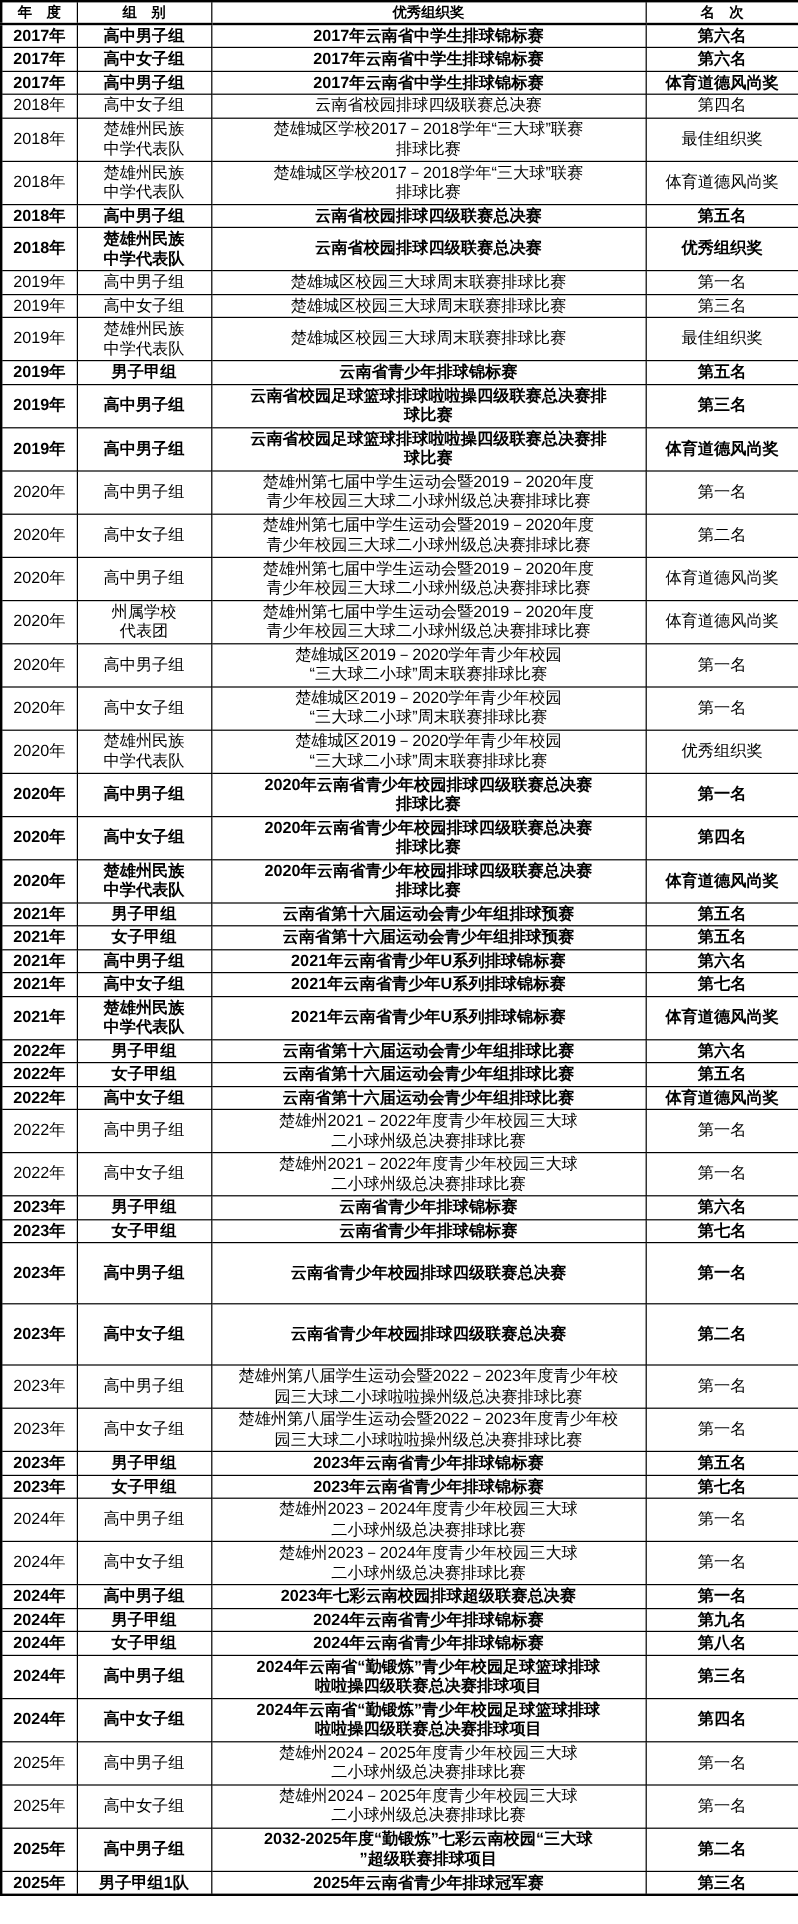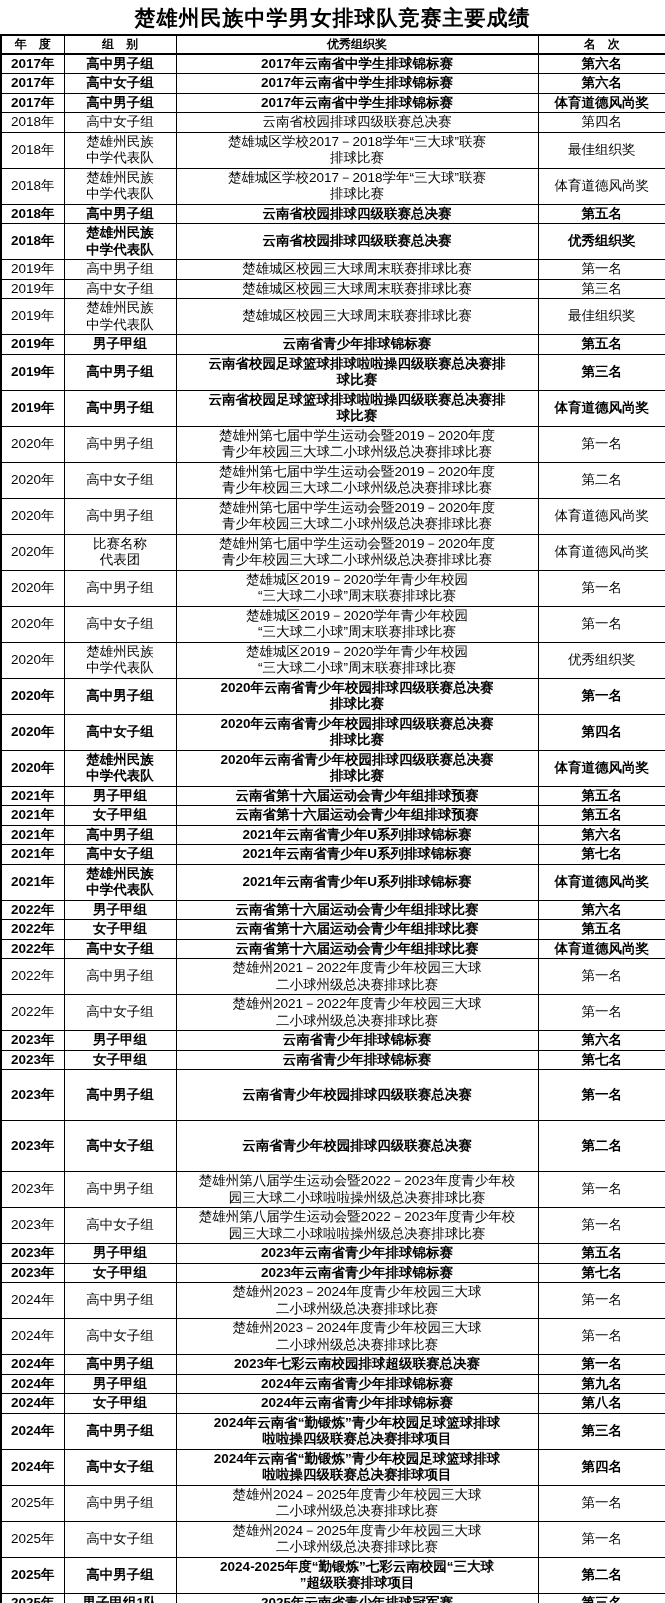--- a/index.html
+++ b/index.html
@@ -51,21 +51,20 @@
   col.c-comp  { width: 362px; }
   col.c-rank  { width: 128px; }
   tr.bold td { font-weight: 700; }
   tr.tall td { height: 48px; }
 </style>
 </head>
 <body>
 
 <div class="page">
 
-  <div class="doc-title">楚雄州民族中学男女排球队竞赛主要成绩</div>
 
   <table class="results">
     <colgroup>
       <col class="c-year">
       <col class="c-group">
       <col class="c-comp">
       <col class="c-rank">
     </colgroup>
     <thead>
       <tr>
@@ -184,21 +183,21 @@
     </tr>
         <tr>
       <td>2020年</td>
       <td>高中男子组</td>
       <td>楚雄州第七届中学生运动会暨2019－2020年度
 青少年校园三大球二小球州级总决赛排球比赛</td>
       <td>体育道德风尚奖</td>
     </tr>
         <tr>
       <td>2020年</td>
-      <td>比赛名称
+      <td>州属学校
 代表团</td>
       <td>楚雄州第七届中学生运动会暨2019－2020年度
 青少年校园三大球二小球州级总决赛排球比赛</td>
       <td>体育道德风尚奖</td>
     </tr>
         <tr>
       <td>2020年</td>
       <td>高中男子组</td>
       <td>楚雄城区2019－2020学年青少年校园
 “三大球二小球”周末联赛排球比赛</td>
@@ -410,21 +409,21 @@
         <tr>
       <td>2025年</td>
       <td>高中女子组</td>
       <td>楚雄州2024－2025年度青少年校园三大球
 二小球州级总决赛排球比赛</td>
       <td>第一名</td>
     </tr>
         <tr class="bold">
       <td>2025年</td>
       <td>高中男子组</td>
-      <td>2024-2025年度“勤锻炼”七彩云南校园“三大球
+      <td>2032-2025年度“勤锻炼”七彩云南校园“三大球
 ”超级联赛排球项目</td>
       <td>第二名</td>
     </tr>
         <tr class="bold">
       <td>2025年</td>
       <td>男子甲组1队</td>
       <td>2025年云南省青少年排球冠军赛</td>
       <td>第三名</td>
     </tr>
       </tbody>

